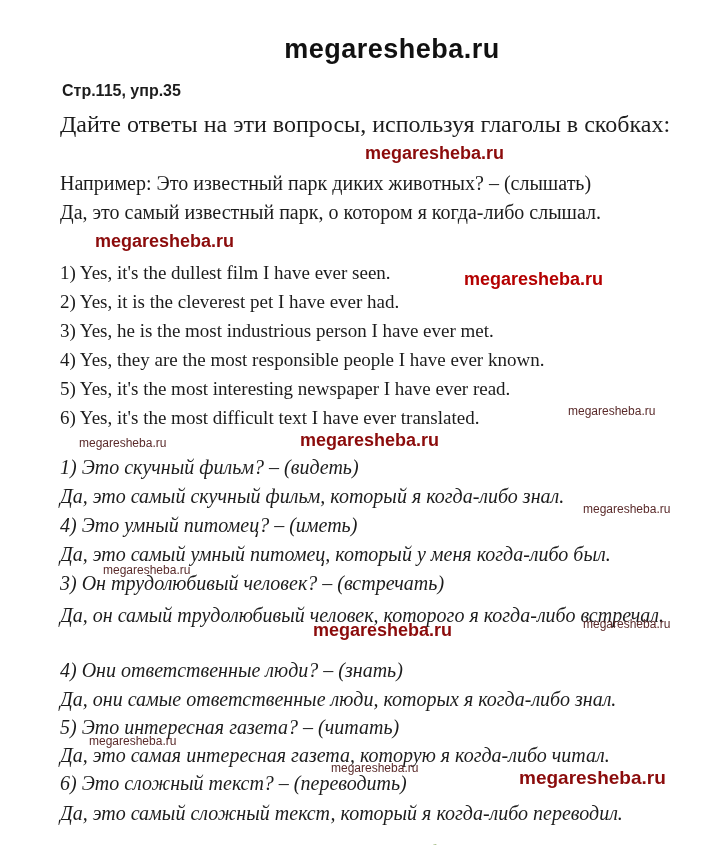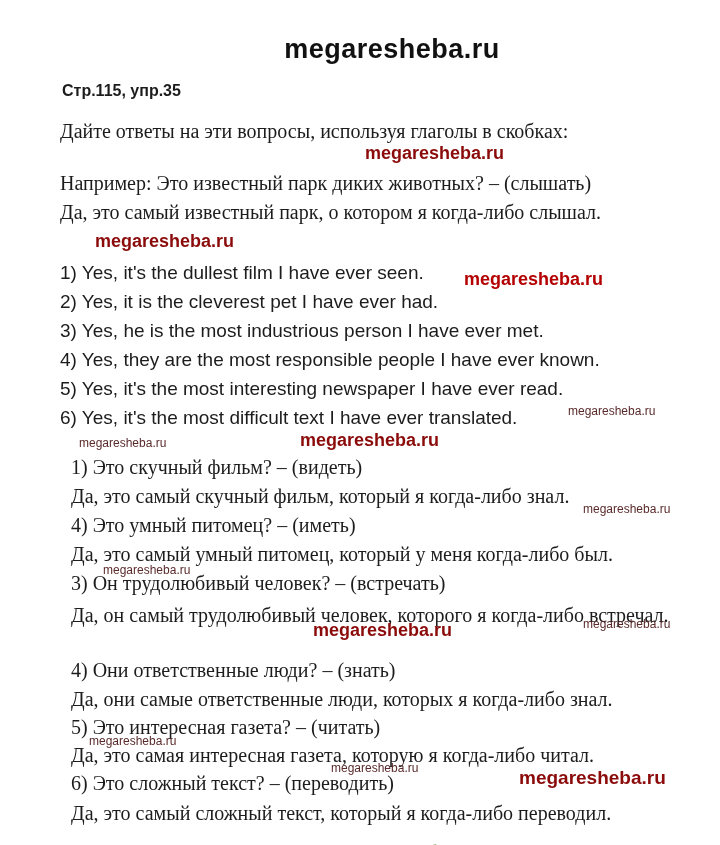--- a/index.html
+++ b/index.html
@@ -7,25 +7,25 @@
   body { width:720px; }
   .page { position:relative; width:720px; height:845px; background:#ffffff; overflow:hidden; color:#1c1c1c; }
   .abs { position:absolute; white-space:nowrap; }
 
   .site-header { left:50%; transform:translateX(-50%); top:2px; font-size:27px; font-weight:700;
                  font-family:"Liberation Sans", sans-serif; color:#111; letter-spacing:0.5px; }
   .site-footer { left:50%; transform:translateX(-50%); top:808px; font-size:26px; font-weight:700;
                  font-family:"Liberation Sans", sans-serif; color:#4d7c0f; }
 
   .title { left:30px; top:50px; font-size:16px; font-weight:700; font-family:"Liberation Sans", sans-serif; }
-  .task  { left:28px; top:88px; font-size:20px; font-family:"Liberation Serif", serif; }
+  .task  { left:28px; top:79px; font-size:24px; font-family:"Liberation Serif", serif; }
   .ex    { font-size:20px; font-family:"Liberation Serif", serif; }
 
-  .eng { font-size:19px; font-family:Liberation Sans, sans-serif; left:28px; }
-  .rus { font-size:20px; font-family:"Liberation Serif", serif; left:39px; }
+  .eng { font-size:19px; font-family:Liberation Serif, serif; left:28px; }
+  .rus { font-size:20px; font-family:"Liberation Serif", serif; font-style:italic; left:28px; }
   .rus-wrap { white-space:normal; max-width:625px; line-height:29px; }
 
   .wm    { font-family:"Liberation Sans", sans-serif; font-weight:700; color:#8b0b0b; font-size:18px; }
   .wm-red{ color:#b40000; }
   .wm-sm { font-family:"Liberation Sans", sans-serif; font-weight:400; color:#5a2a2a; font-size:12px; }
 </style>
 </head>
 <body>
 
 <div class="page">

